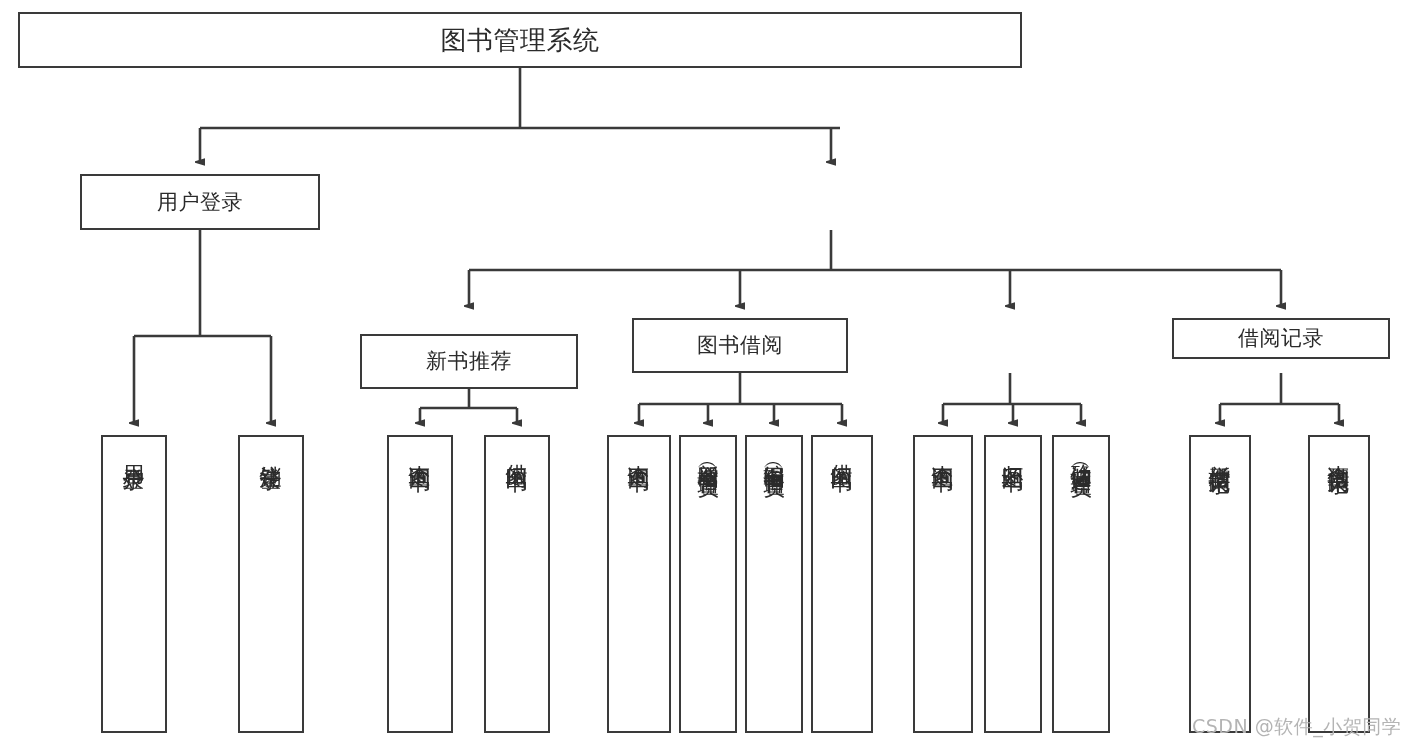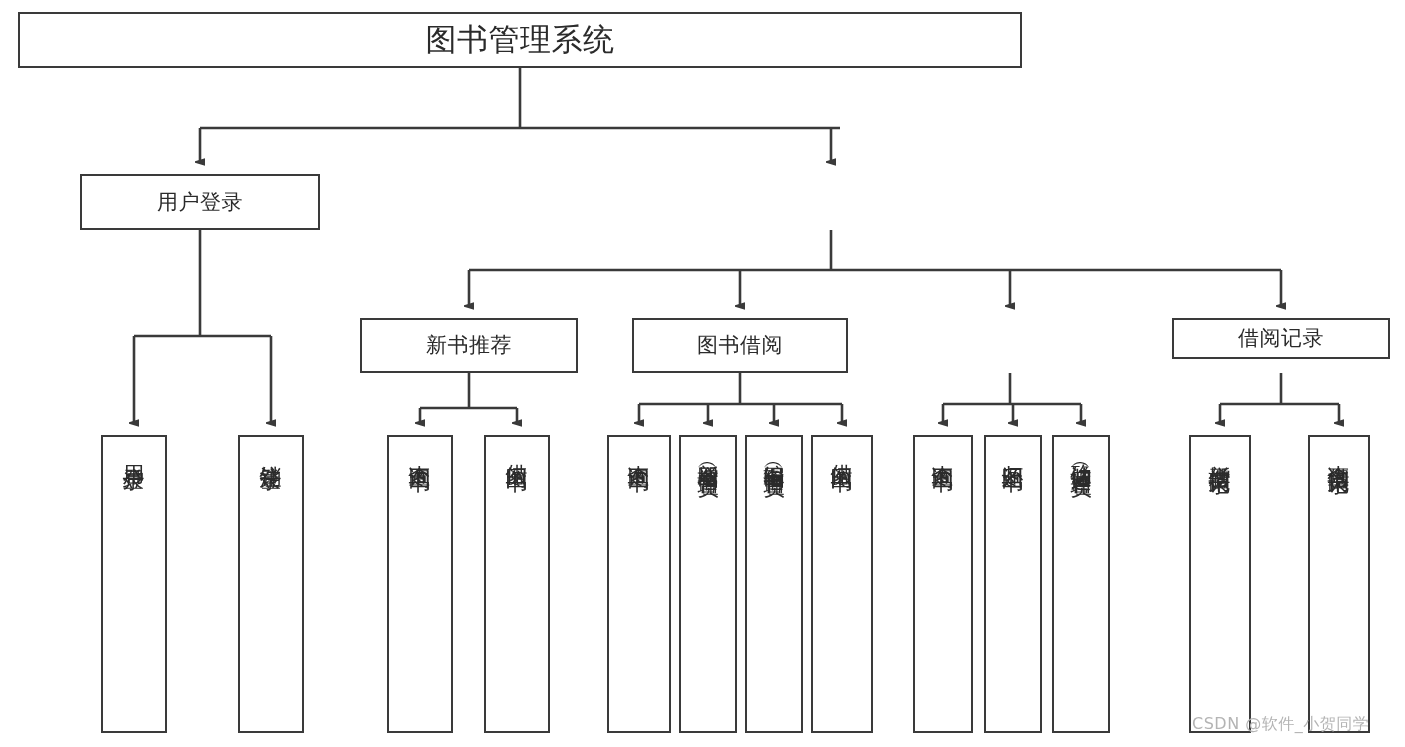--- a/index.html
+++ b/index.html
@@ -41,42 +41,42 @@
     line-height: 1.16;
     letter-spacing: 0.5px;
     color: #2b2b2b;
   }
   
   .node.h .lbl {
     writing-mode: horizontal-tb;
     font-size: 21px;
   }
   .node.root .lbl {
-    font-size: 31px;
+    font-size: 26px;
   }
   
   .node.v {
     align-items: flex-start;
     justify-content: center;
     padding-top: 10px;
   }
   .node.v .lbl {
     writing-mode: vertical-rl;
     text-orientation: upright;
     font-size: 22px;
     line-height: 1.05;
     letter-spacing: 2px;
     white-space: nowrap;
   }
   .node.v.tall .lbl {
     font-size: 21px;
   }
   .watermark {
     position: absolute;
-    font-size: 16px;
+    font-size: 19px;
     color: #b4b4b4;
     white-space: nowrap;
     letter-spacing: 0.5px;
   }
 </style>
 </head>
 <body>
 
 <div id="canvas" style="background: rgb(255, 255, 255);">
 
@@ -132,21 +132,21 @@
   </svg>
 
   <div class="node h root" id="n-root" style="left: 18px; top: 12px; width: 1004px; height: 56px; border-color: rgb(58, 58, 58);">
     <span class="lbl">图书管理系统</span>
   </div>
 
   <div class="node h" id="n-l2-0" style="left: 80px; top: 174px; width: 240px; height: 56px; border-color: rgb(58, 58, 58);">
     <span class="lbl">用户登录</span>
   </div>
 
-  <div class="node h" id="n-l3-0" style="left: 360px; top: 318px; width: 218px; height: 55px; border-color: rgb(58, 58, 58);">
+  <div class="node h" id="n-l3-0" style="left: 360px; top: 334px; width: 218px; height: 55px; border-color: rgb(58, 58, 58);">
     <span class="lbl">新书推荐</span>
   </div>
   <div class="node h" id="n-l3-1" style="left: 632px; top: 318px; width: 216px; height: 55px; border-color: rgb(58, 58, 58);">
     <span class="lbl">图书借阅</span>
   </div>
   <div class="node h" id="n-l3-3" style="left: 1172px; top: 318px; width: 218px; height: 41px; border-color: rgb(58, 58, 58);">
     <span class="lbl">借阅记录</span>
   </div>
 
   <div class="node v" id="n-leaf-0" style="left: 101px; top: 435px; width: 66px; height: 298px; border-color: rgb(58, 58, 58);">

